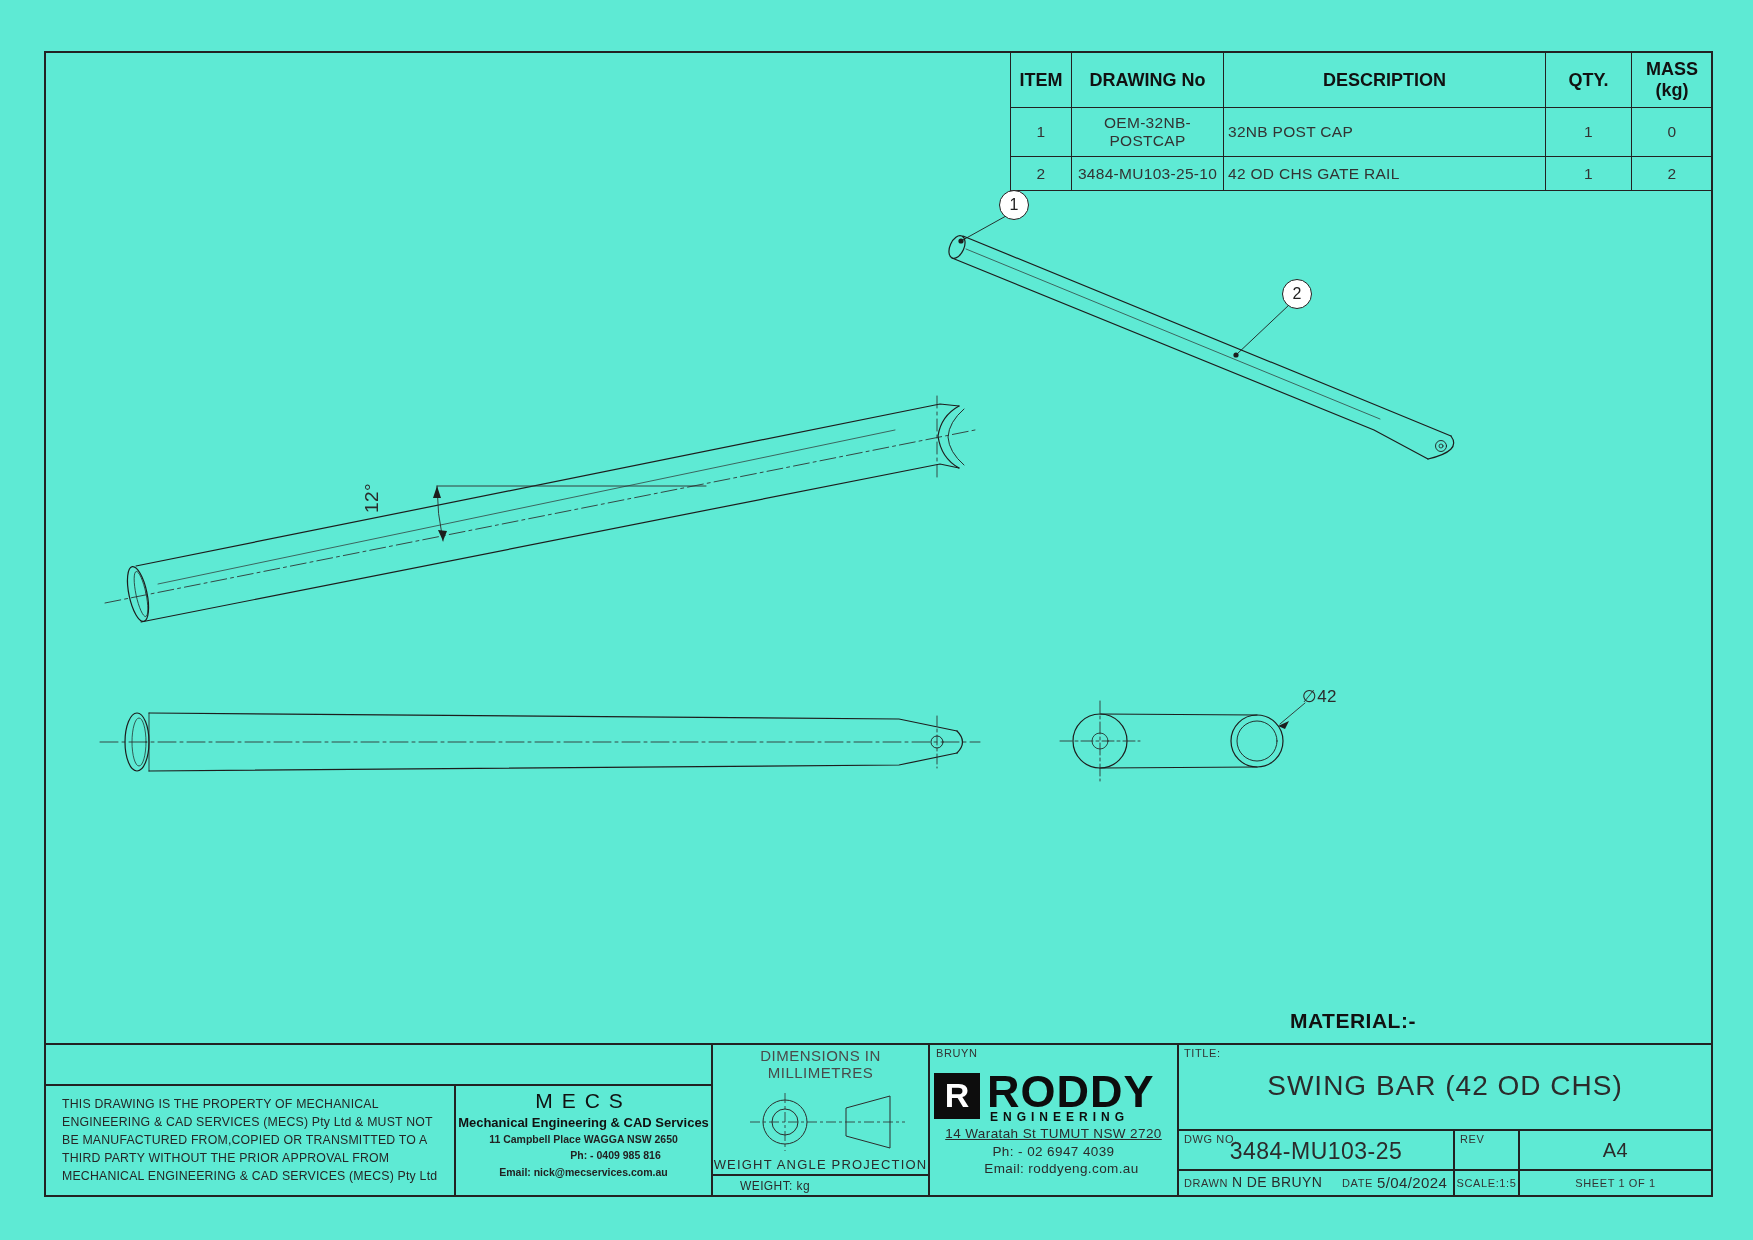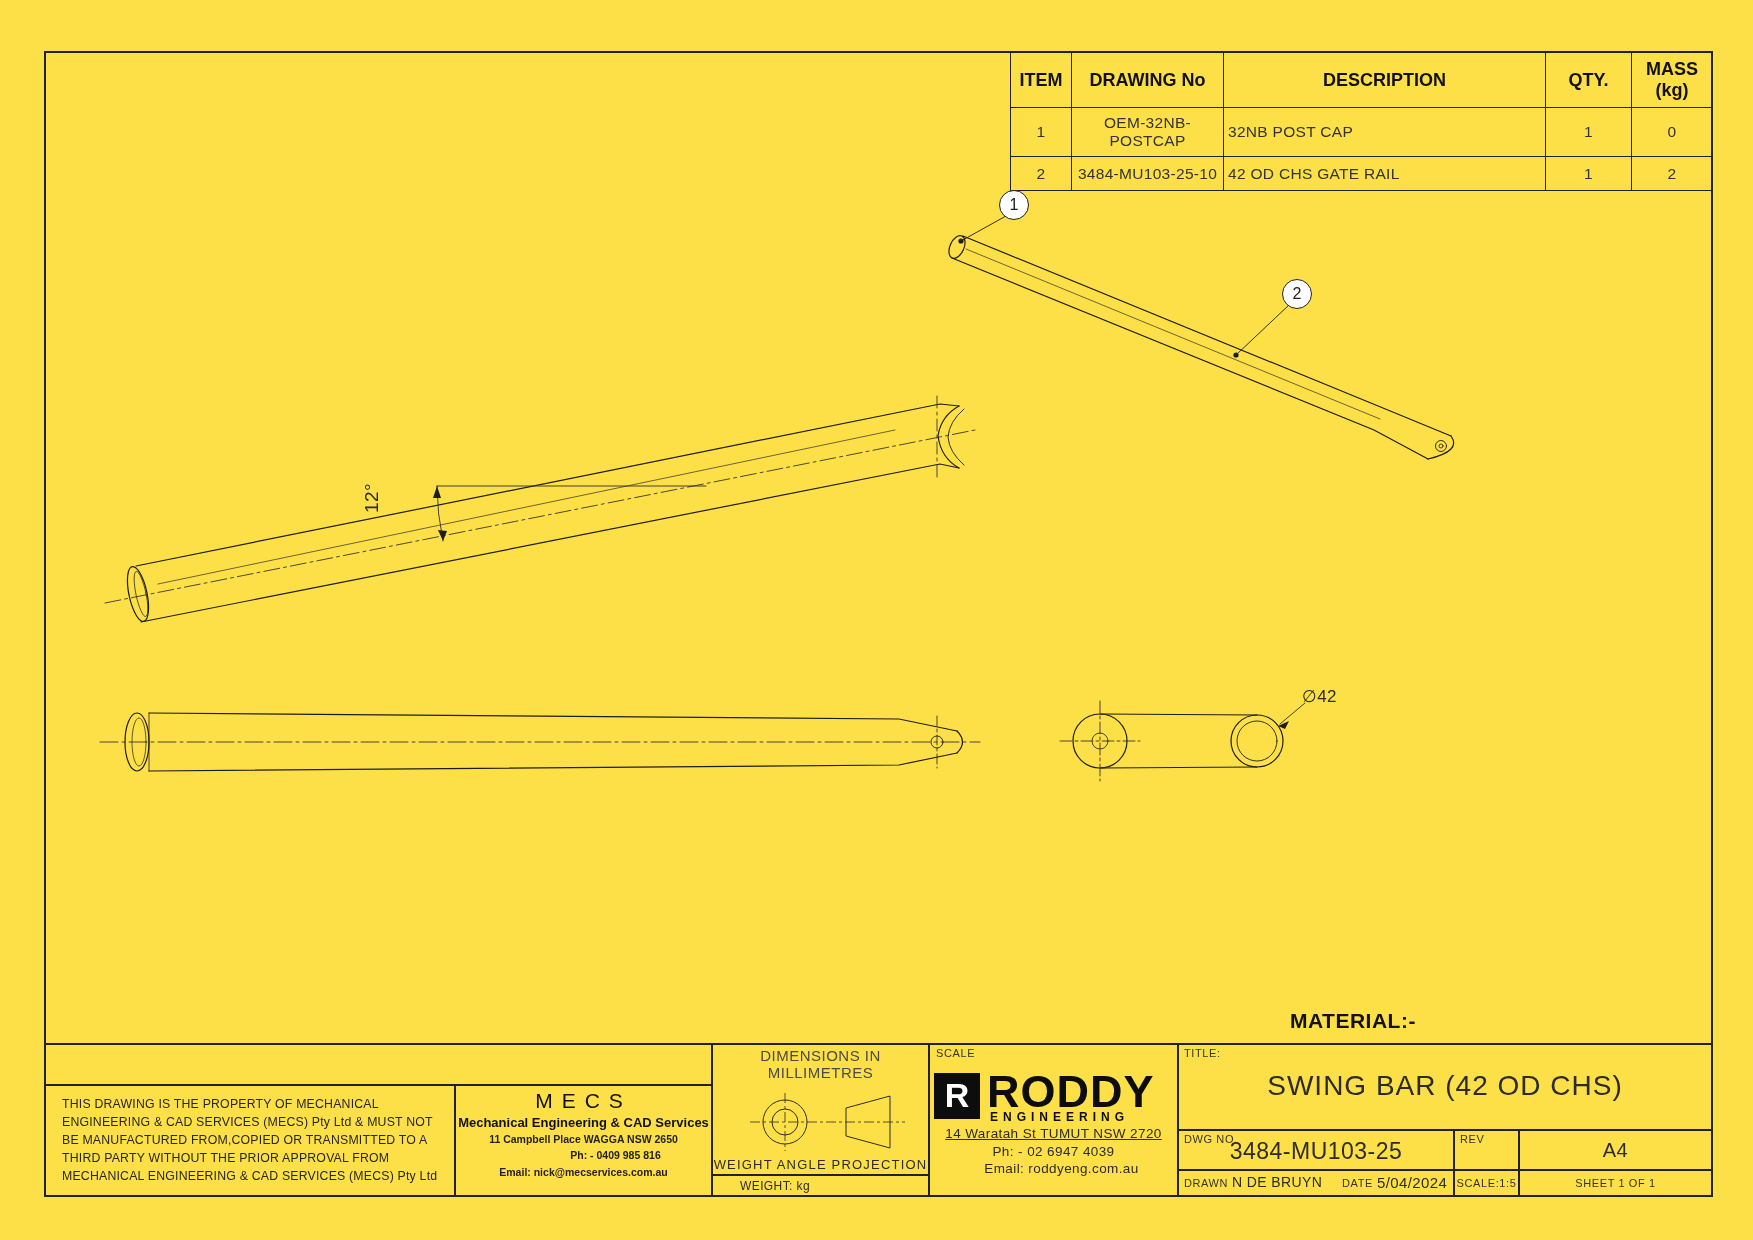--- a/index.html
+++ b/index.html
@@ -1,16 +1,16 @@
 <!DOCTYPE html>
 <html><head>
 <meta charset="utf-8">
 <style>
   html,body{margin:0;padding:0;background:#ffffff;width:1753px;height:1240px;overflow:hidden;}
-  #sheet{position:relative;width:1753px;height:1240px;background:#fde047;
+  #sheet{position:relative;width:1753px;height:1240px;background:#5eead4;
          font-family:"Liberation Sans","DejaVu Sans",sans-serif;color:#222;}
   svg{position:absolute;left:0;top:0;}
   .t{position:absolute;white-space:nowrap;color:#262626;}
   .cad{letter-spacing:.4px;color:#2b2b2b;}
   .lbl{font-size:11px;letter-spacing:.6px;color:#333;}
   .ctr{text-align:center;}
   
   #bom{position:absolute;left:1010px;top:52px;border-collapse:collapse;table-layout:fixed;}
   #bom td,#bom th{border:1px solid #222;padding:0 4px;overflow:hidden;}
   #bom th{font-size:18px;font-weight:bold;color:#111;height:54px;text-align:center;}
@@ -175,21 +175,21 @@
   </div>
 
   <div>
     <div class="t ctr" style="left:712px;top:1047px;width:217px;font-size:15px;color:#4a4a4a;letter-spacing:.5px;">DIMENSIONS IN</div>
     <div class="t ctr" style="left:712px;top:1064px;width:217px;font-size:15px;color:#4a4a4a;letter-spacing:.5px;">MILLIMETRES</div>
     <div class="t ctr cad" style="left:712px;top:1157px;width:217px;font-size:13px;letter-spacing:1.2px;">WEIGHT ANGLE PROJECTION</div>
     <div class="t cad" style="left:740px;top:1179px;font-size:12px;">WEIGHT: kg</div>
   </div>
 
   <div>
-    <div class="t lbl" style="left:936px;top:1047px;">SCALE</div>
+    <div class="t lbl" style="left:936px;top:1047px;">BRUYN</div>
     <div id="rsq">R</div>
     <div id="rname">RODDY</div>
     <div id="rsub">ENGINEERING</div>
     <div class="t ctr cad" style="left:929px;top:1126px;width:249px;font-size:13.5px;text-decoration:underline;">14 Waratah St TUMUT NSW 2720</div>
     <div class="t ctr cad" style="left:929px;top:1144px;width:249px;font-size:13.5px;">Ph: - 02 6947 4039</div>
     <div class="t ctr cad" style="left:929px;top:1161px;width:249px;font-size:13.5px;padding-left:8px;">Email: roddyeng.com.au</div>
   </div>
 
   <div>
     <div class="t lbl" style="left:1184px;top:1047px;">TITLE:</div>

